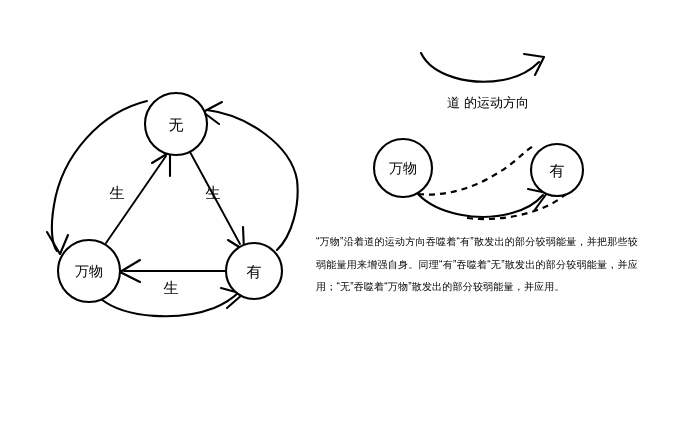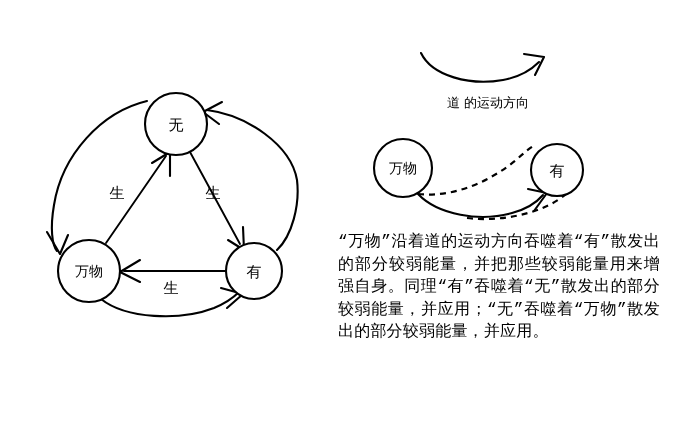--- a/index.html
+++ b/index.html
@@ -78,25 +78,25 @@
   }
   .arrowhead {
     fill: none;
     stroke: #000000;
     stroke-width: 2.1;
     stroke-linecap: round;
     stroke-linejoin: round;
   }
   #paragraph {
     position: absolute;
-    left: 338px;
+    left: 316px;
     top: 231px;
     width: 322px;
-    font-family: Liberation Mono, monospace;
-    font-size: 16px;
+    font-family: Liberation Sans, sans-serif;
+    font-size: 10px;
     line-height: 22.6px;
     letter-spacing: 0.2px;
     color: #000000;
     text-align: justify;
     white-space: pre-wrap;
     word-break: break-all;
   }
 </style>
 </head>
 <body>

